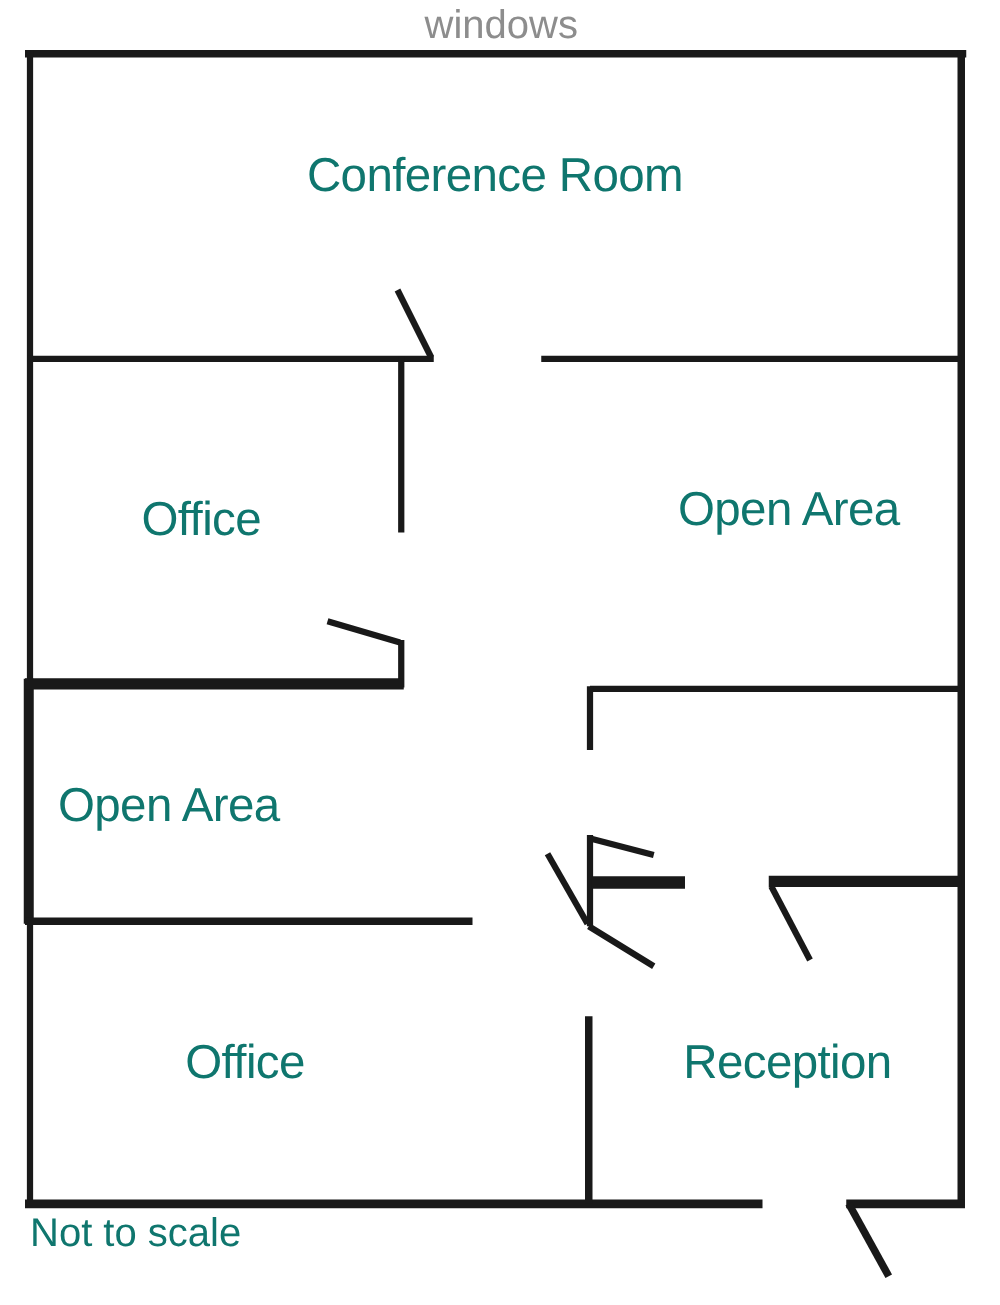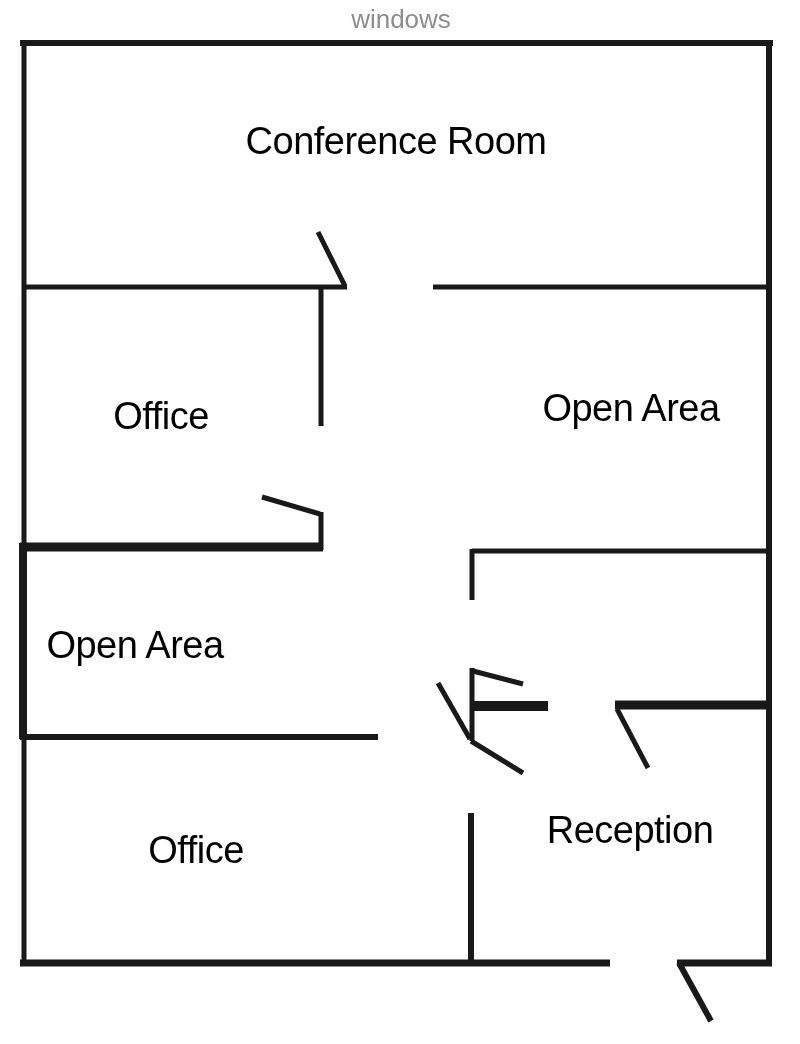--- a/index.html
+++ b/index.html
@@ -20,37 +20,37 @@
     position: absolute;
     left: 0;
     top: 0;
     width: 800px;
     height: 1044px;
   }
   .plan-label {
     position: absolute;
     transform: translate(-50%, -50%);
     white-space: nowrap;
-    color: #000000;
+    color: #0f766e;
     font-size: 38px;
     letter-spacing: -0.5px;
     line-height: 1;
   }
   .plan-label.small {
-    font-size: 26px;
+    font-size: 32px;
     letter-spacing: 0;
   }
   #lbl-windows       { left: 401px; top: 19px;  color: #8d8d8d; }
   #lbl-conference    { left: 396px; top: 141px; }
   #lbl-office-upper  { left: 161px; top: 416px; }
   #lbl-open-right    { left: 631px; top: 408px; }
   #lbl-open-left     { left: 135px; top: 645px; }
   #lbl-storage       { left: 641px; top: 619px; }
   #lbl-office-lower  { left: 196px; top: 850px; }
-  #lbl-reception     { left: 630px; top: 830px; }
+  #lbl-reception     { left: 630px; top: 850px; }
   #lbl-scale         { left: 24px;  top: 986px; transform: translate(0, -50%); }
 </style>
 </head>
 <body>
 
 <div id="stage">
 
   <svg id="walls-svg" viewBox="0 0 800 1044">
       <line x1="20" y1="43" x2="773" y2="43" stroke="#191919" stroke-width="6" stroke-linecap="butt"></line>
       <line x1="24" y1="40" x2="24" y2="547" stroke="#191919" stroke-width="5" stroke-linecap="butt"></line>
@@ -88,14 +88,15 @@
 
   <div class="plan-label" id="lbl-open-right">Open Area</div>
 
   <div class="plan-label" id="lbl-open-left">Open Area</div>
 
 
   <div class="plan-label" id="lbl-office-lower">Office</div>
 
   <div class="plan-label" id="lbl-reception">Reception</div>
 
+  <div class="plan-label small" id="lbl-scale">Not to scale</div>
 
 </div>
 
 </body></html>

